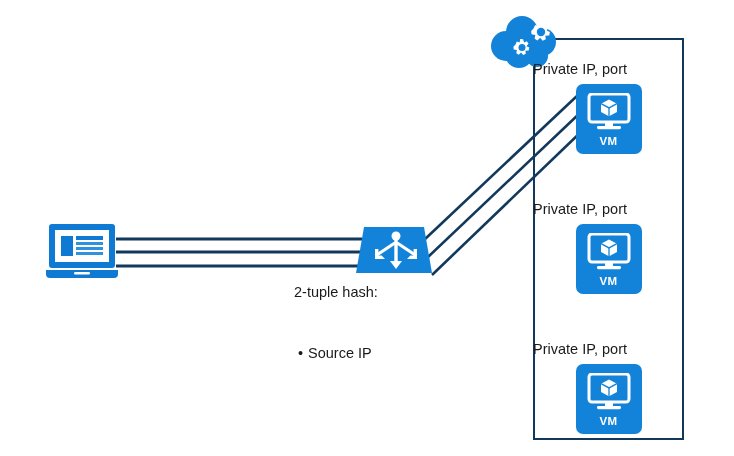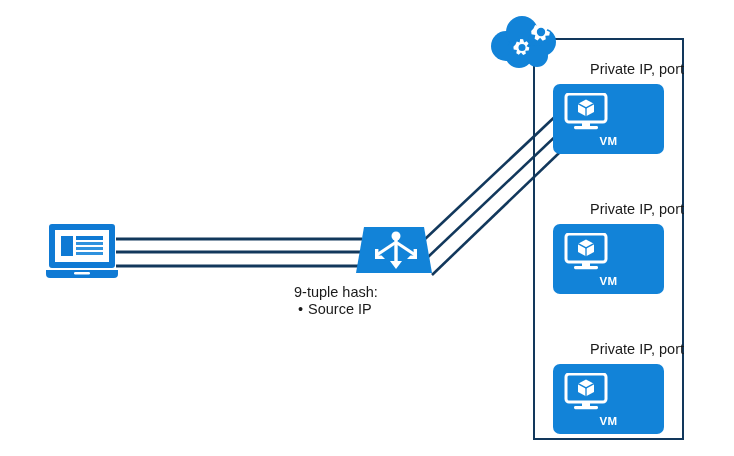--- a/index.html
+++ b/index.html
@@ -44,41 +44,40 @@
   
   #hash-annotation {
     left: 294px;
     top: 284px;
     width: 200px;
     color: #1a1a1a;
     font-size: 14.5px;
     line-height: 16.5px;
     white-space: nowrap;
   }
-  #hash-annotation .bullet-row { padding-left: 4px; }
+  #hash-annotation .bullet-row { padding-left: 4px; margin-top: 44px; }
   #hash-annotation .bullet-row .dot { display: inline-block; width: 10px; }
 
   
   .vm-group { width: 151px; }
   .vm-label {
     font-size: 14.5px;
     color: #1a1a1a;
     white-space: nowrap;
-    text-align: right;
+    text-align: left;
     height: 18px;
     line-height: 18px;
   }
   .vm-tile {
     width: 66px;
     height: 70px;
     margin: 6px auto 0 auto;
     background: #1283d8;
     border-radius: 7px;
     position: relative;
-    padding-left: 45px;
   }
   .vm-tile .vm-glyph {
     position: absolute;
     left: 11px;
     top: 9px;
     width: 44px;
     height: 38px;
   }
   .vm-tile .vm-text {
     position: absolute;
@@ -154,21 +153,21 @@
     </g>
     <g fill="#ffffff">
       <path d="M47.5 12.5 l1.6 -3.6 l3.3 1 l0.7 -3.9 l3.4 0.2 l1.2 3.8 l3.1 -1.4 l2.1 2.7 l-2.3 3.2 l3.3 1.6 l-0.7 3.4 l-3.9 0.2 l0.5 3.6 l-3.1 1.4 l-2.6 -2.9 l-2.6 2.6 l-2.9 -1.7 l0.7 -3.8 l-3.8 -0.6 l-0.3 -3.4 z"></path>
       <circle cx="55" cy="16" r="4.2" fill="#1283d8"></circle>
       <path d="M29.5 28.5 l1.3 -3 l2.8 0.9 l0.6 -3.3 l2.9 0.2 l1 3.2 l2.6 -1.2 l1.8 2.3 l-2 2.7 l2.8 1.3 l-0.6 2.9 l-3.3 0.2 l0.4 3 l-2.6 1.2 l-2.2 -2.4 l-2.2 2.2 l-2.5 -1.4 l0.6 -3.2 l-3.2 -0.5 l-0.3 -2.9 z"></path>
       <circle cx="36" cy="31.5" r="3.5" fill="#1283d8"></circle>
     </g>
   </svg>
 
   <div class="abs" id="hash-annotation">
-    <div>9-tuple hash:</div>
+    <div>2-tuple hash:</div>
     <div class="bullet-row"><span class="dot">•</span><span>Source IP</span></div>
   </div>
 
   <div class="abs vm-group" id="vm-group-1">
     <div class="vm-label">Private IP, port</div>
     <div class="vm-tile">
       <svg class="vm-glyph" viewBox="0 0 44 38">
         <rect x="2" y="1" width="40" height="28" rx="3" fill="none" stroke="#ffffff" stroke-width="3"></rect>
         <rect x="18" y="29" width="8" height="5" fill="#ffffff"></rect>
         <rect x="10" y="33" width="24" height="3.2" rx="1.4" fill="#ffffff"></rect>

